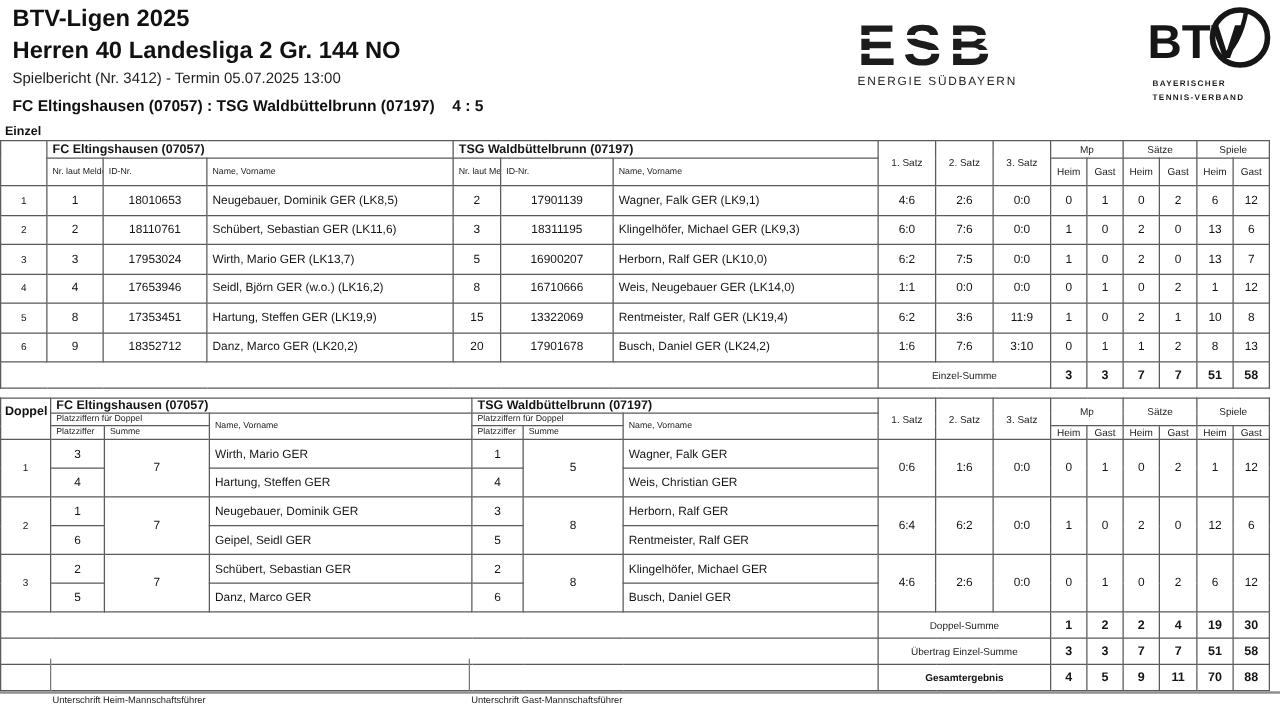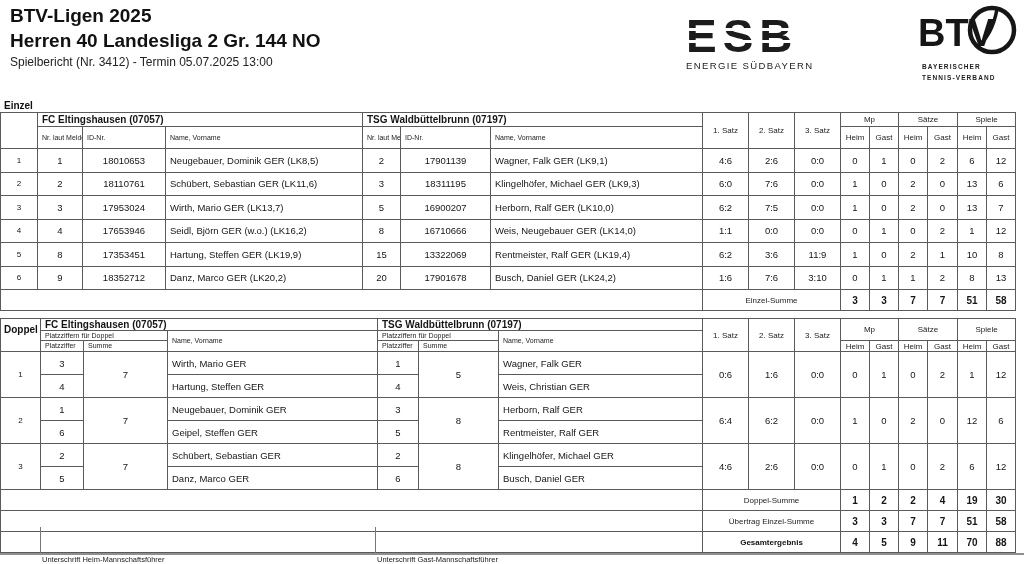--- a/index.html
+++ b/index.html
@@ -53,20 +53,23 @@
   .siglabel{position:absolute;top:555px;font-size:7.5px;color:#222;}
 </style>
 </head>
 <body>
 
 <div class="page">
 
   <div class="h1">BTV-Ligen 2025</div>
   <div class="h2">Herren 40 Landesliga 2 Gr. 144 NO</div>
   <div class="report">Spielbericht (Nr. 3412) - Termin 05.07.2025 13:00</div>
+  <div class="match">
+    <span>FC Eltingshausen (07057) : TSG Waldbüttelbrunn (07197)</span><span class="score">4 : 5</span>
+  </div>
 
   <div class="esb">
     <div class="mark">
       <span>ESB</span>
       <div class="cut c1"></div>
       <div class="cut c2"></div>
     </div>
     <div class="sub">ENERGIE SÜDBAYERN</div>
   </div>
 
@@ -341,21 +344,21 @@
       <td class="c" rowspan="2">0:0</td>
       <td class="c" rowspan="2">1</td>
       <td class="c" rowspan="2">0</td>
       <td class="c" rowspan="2">2</td>
       <td class="c" rowspan="2">0</td>
       <td class="c" rowspan="2">12</td>
       <td class="c" rowspan="2">6</td>
     </tr>
     <tr class="dsub">
       <td class="c">6</td>
-      <td class="l">Geipel, Steffen GER</td>
+      <td class="l">Geipel, Seidl GER</td>
       <td class="c">5</td>
       <td class="l">Rentmeister, Ralf GER</td>
     </tr>
 
     <tr class="dsub">
       <td class="c rn" rowspan="2">3</td>
       <td class="c">2</td>
       <td class="c" rowspan="2">7</td>
       <td class="l">Schübert, Sebastian GER</td>
       <td class="c">2</td>

